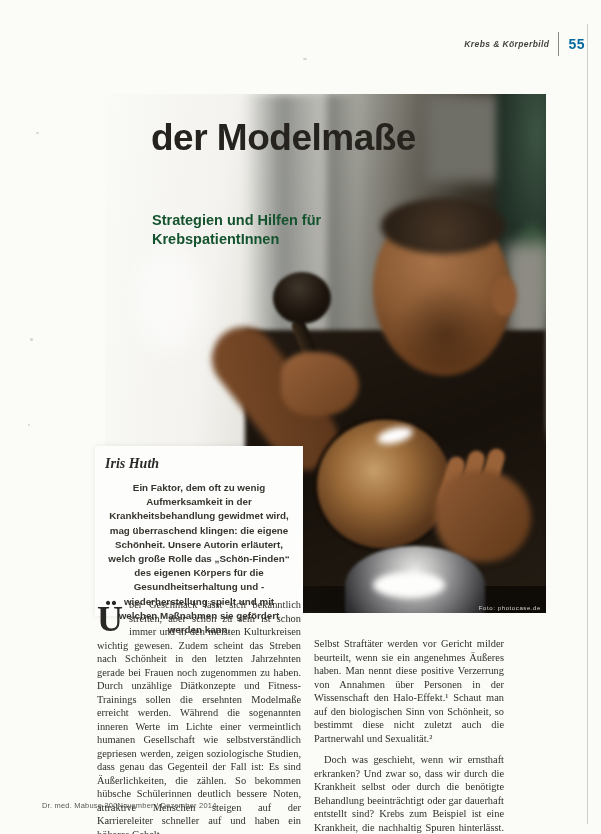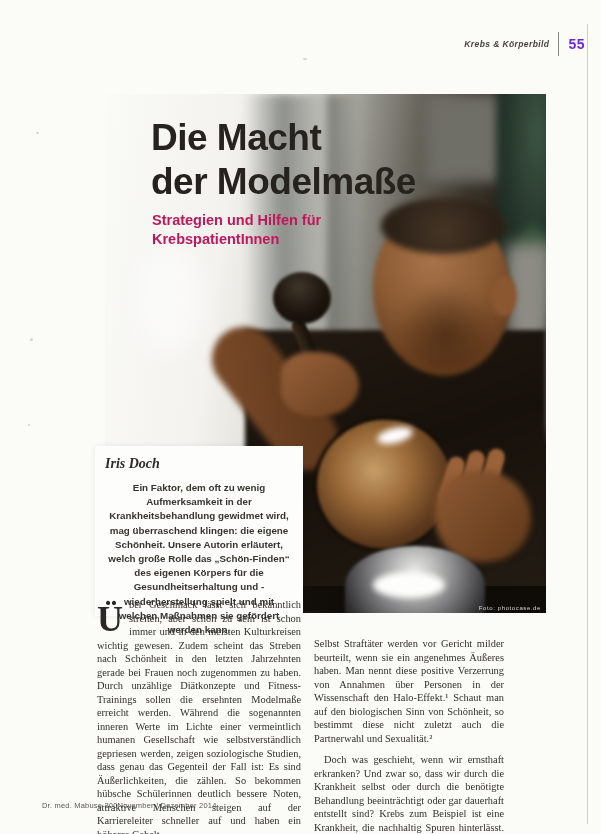--- a/index.html
+++ b/index.html
@@ -17,21 +17,21 @@
   .header{
     position:absolute;top:32px;right:16px;
     display:flex;align-items:center;gap:9px;
   }
   .header .section{
     font-size:8.5px;color:#45433f;font-weight:600;letter-spacing:.4px;
     font-style:italic;
   }
   .header .divider{width:1px;height:24px;background:#8a8884;}
   .header .pagenum{
-    font-size:14px;font-weight:bold;color:#6d28d9;letter-spacing:.5px;
+    font-size:14px;font-weight:bold;color:#0369a1;letter-spacing:.5px;
   }
   .scanline{
     position:absolute;left:587px;top:24px;width:1px;height:800px;
     background:#c6c5c0;opacity:.85;
   }
   .speck{position:absolute;background:#d4d3cf;border-radius:50%;}
 
   
   .photo{
     position:absolute;left:105px;top:94px;width:441px;height:519px;
@@ -117,21 +117,21 @@
   }
 
   
   .title{
     position:absolute;left:151px;top:116px;
     font-weight:bold;color:#26231f;
     font-size:37px;line-height:44px;letter-spacing:-0.5px;
   }
   .subtitle{
     position:absolute;left:152px;top:211px;
-    font-weight:bold;color:#be185d;
+    font-weight:bold;color:#14532d;
     font-size:14.5px;line-height:19px;
   }
 
   
   .infobox{
     position:absolute;left:95px;top:446px;width:208px;height:170px;
     background:#fdfdfb;box-sizing:border-box;
     padding:10px 10px 8px 10px;
     box-shadow:0 0 6px rgba(0,0,0,.08);
   }
@@ -212,30 +212,29 @@
     <div class="layer ph-finger2"></div>
     <div class="layer ph-finger3"></div>
     <div class="layer ph-hand-right"></div>
     <div class="layer ph-darkfloor"></div>
     <div class="layer ph-pot"></div>
     <div class="layer ph-pot-glint"></div>
     <div class="photo-credit">Foto: photocase.de</div>
   </div>
 
   <div class="title">
-    <div>Die Macht</div>
     <div>der Modelmaße</div>
   </div>
   <div class="subtitle">
     <div>Strategien und Hilfen für</div>
     <div>KrebspatientInnen</div>
   </div>
 
   <div class="infobox">
-    <div class="author">Iris Doch</div>
+    <div class="author">Iris Huth</div>
     <div class="intro">Ein Faktor, dem oft zu wenig Aufmerksamkeit in der Krankheitsbehandlung gewidmet wird, mag überraschend klingen: die eigene Schönheit. Unsere Autorin erläutert, welch große Rolle das „Schön-Finden“ des eigenen Körpers für die Gesundheitserhaltung und -wiederherstellung spielt und mit welchen Maßnahmen sie gefördert werden kann.</div>
   </div>
 
   <div class="col col1">
     <span class="dropcap">Ü</span><span>ber Geschmack lässt sich bekanntlich streiten, aber schön zu sein ist schon immer und in den meisten Kulturkreisen wichtig gewesen. Zudem scheint das Streben nach Schönheit in den letzten Jahrzehnten gerade bei Frauen noch zugenommen zu haben. Durch unzählige Diätkonzepte und Fitness-Trainings sollen die ersehnten Modelmaße erreicht werden. Während die sogenannten inneren Werte im Lichte einer vermeintlich humanen Gesellschaft wie selbstverständlich gepriesen werden, zeigen soziologische Studien, dass genau das Gegenteil der Fall ist: Es sind Äußerlichkeiten, die zählen. So bekommen hübsche Schülerinnen deutlich bessere Noten, attraktive Menschen steigen auf der Karriereleiter schneller auf und haben ein höheres Gehalt,</span>
   </div>
 
   <div class="col col2">
     <p>Selbst Straftäter werden vor Gericht milder beurteilt, wenn sie ein angenehmes Äußeres haben. Man nennt diese positive Verzerrung von Annahmen über Personen in der Wissenschaft den Halo-Effekt.¹ Schaut man auf den biologischen Sinn von Schönheit, so bestimmt diese nicht zuletzt auch die Partnerwahl und Sexualität.²</p>
     <p>Doch was geschieht, wenn wir ernsthaft erkranken? Und zwar so, dass wir durch die Krankheit selbst oder durch die benötigte Behandlung beeinträchtigt oder gar dauerhaft entstellt sind? Krebs zum Beispiel ist eine Krankheit, die nachhaltig Spuren hinterlässt. Neben der existenziel-</p>

